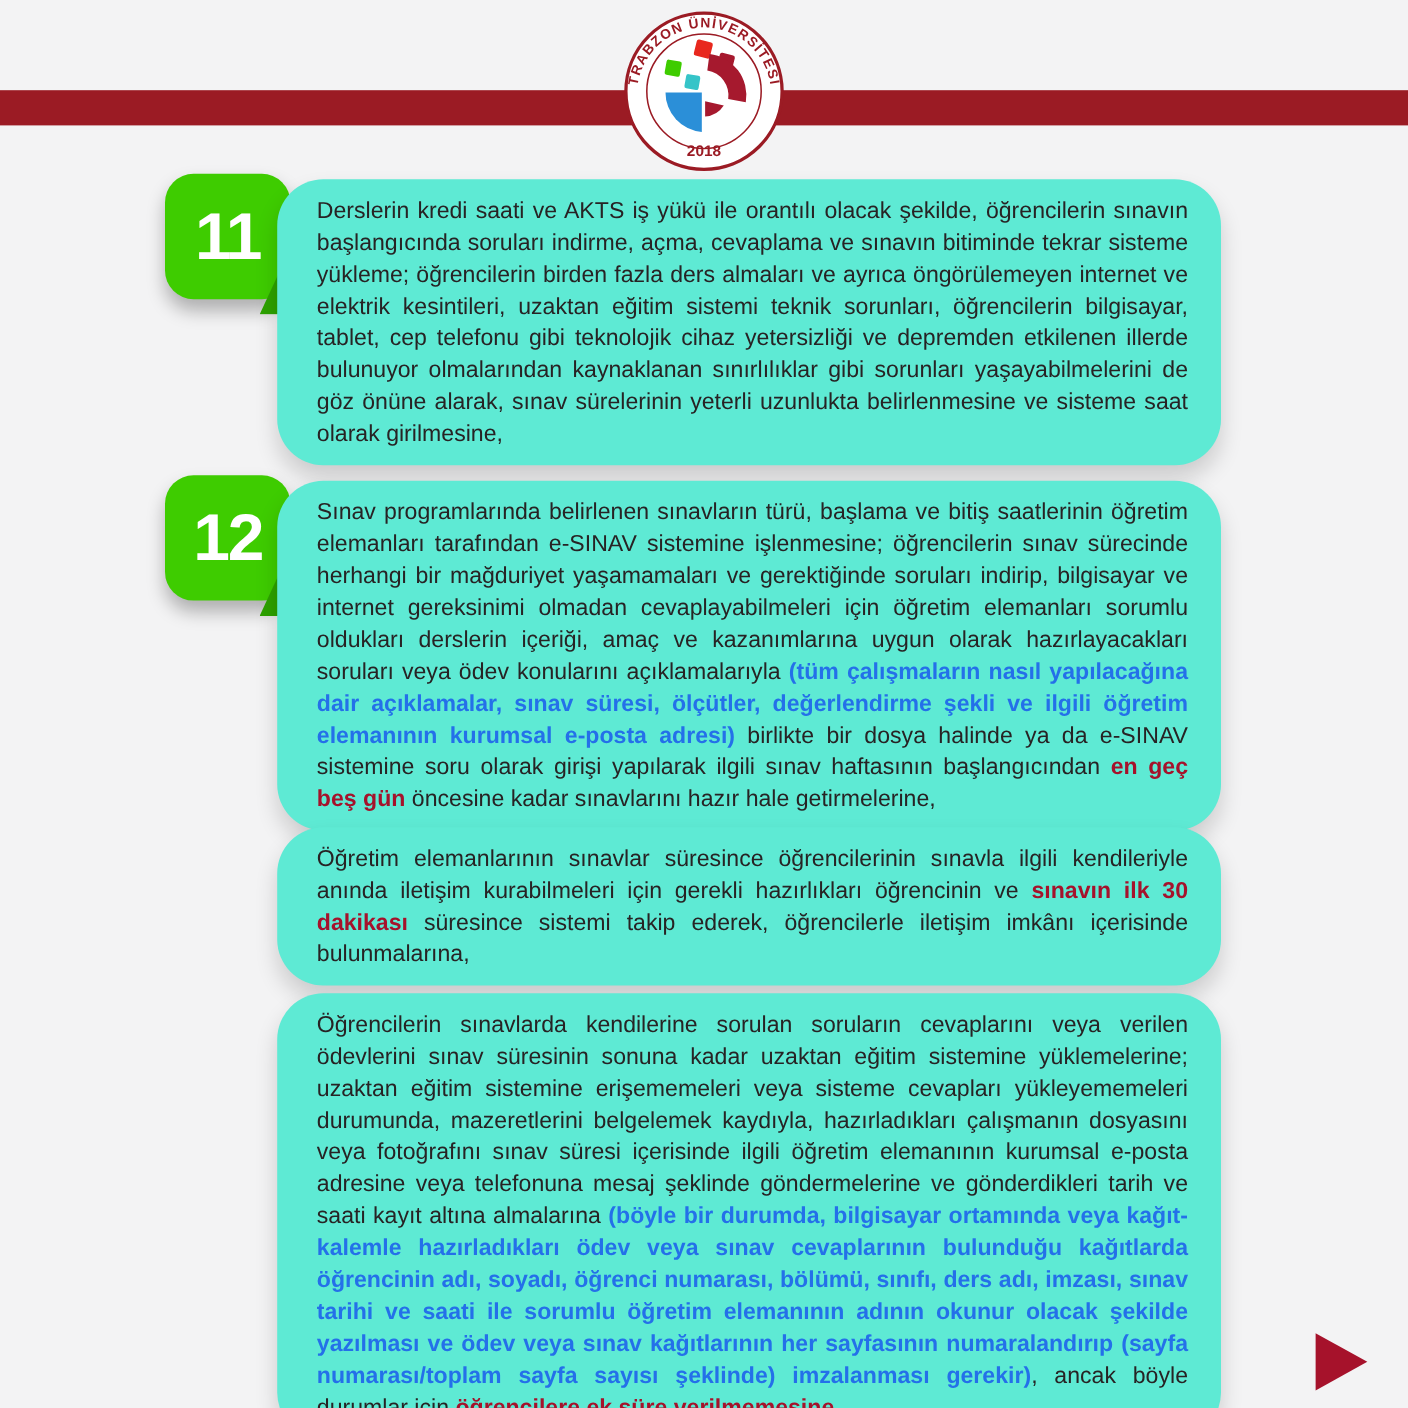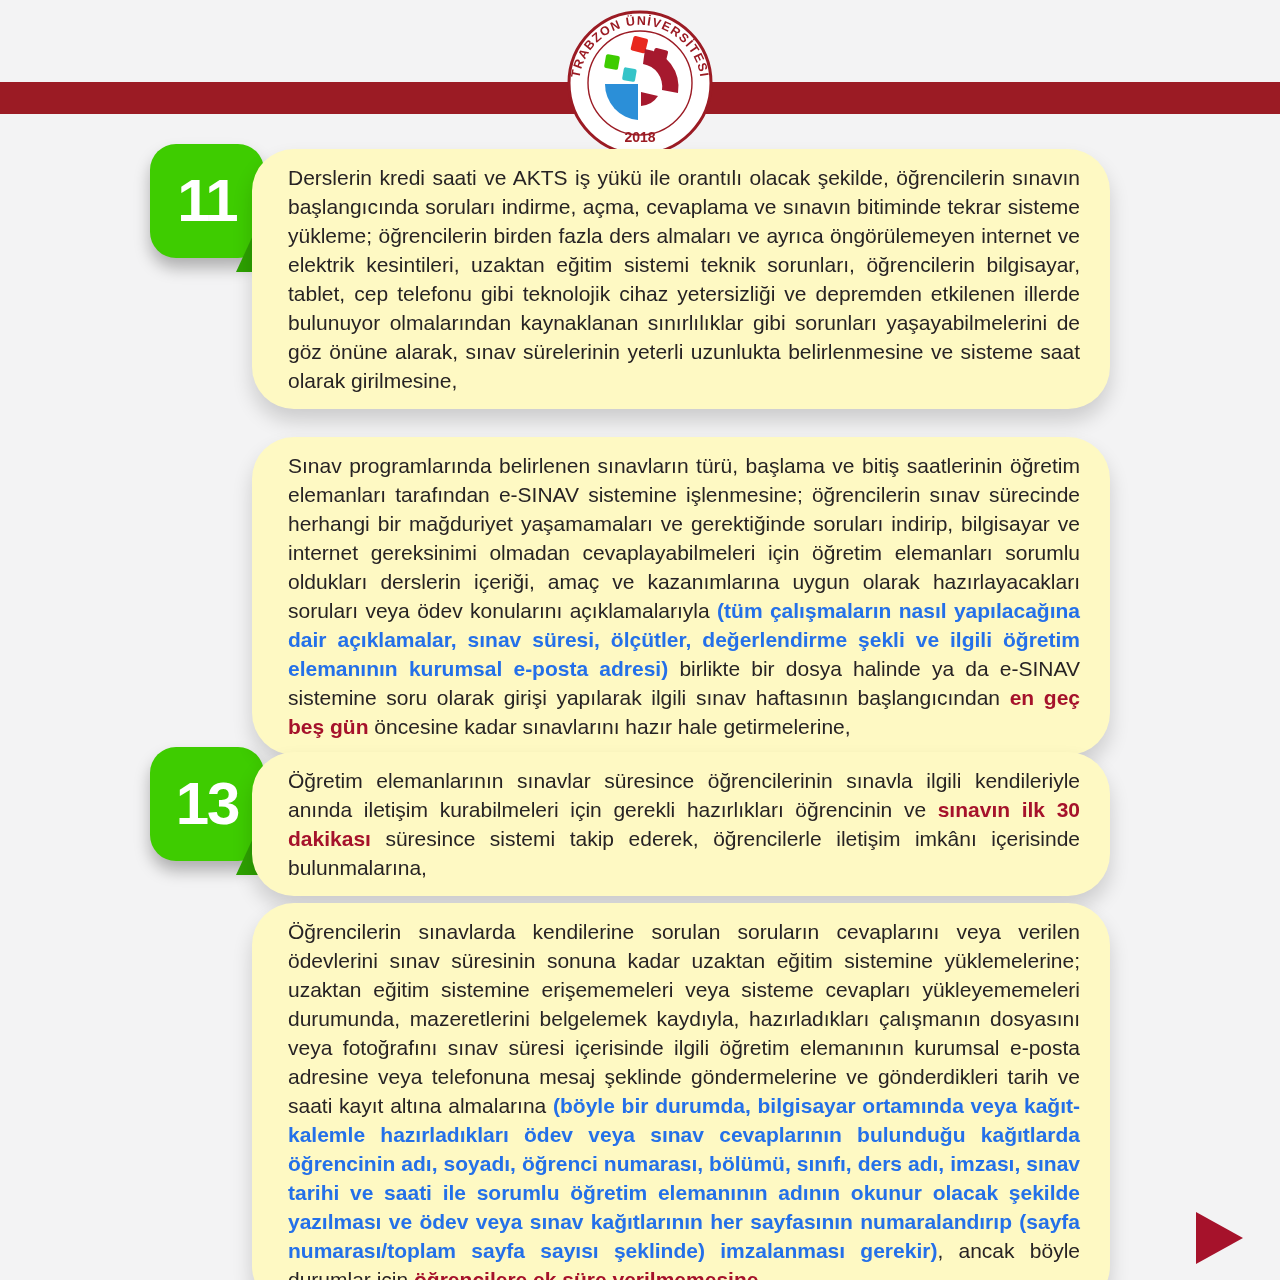--- a/index.html
+++ b/index.html
@@ -11,21 +11,21 @@
   
   .top-bar{
     position:absolute;left:0;top:82px;width:1280px;height:32px;
     background:#9b1b24;
   }
   .logo{
     position:absolute;left:565px;top:8px;width:150px;height:150px;
   }
   
   .item{position:absolute;left:150px;width:962px;}
-  .item-0{top:144px;}
+  .item-0{top:158px;}
   .item-1{top:432px;}
   .item-2{top:747px;}
   .item-3{top:898px;}
   .badge{
     position:absolute;left:0;top:0;width:114px;height:114px;
     background:#3ecc00;border-radius:26px;
     display:flex;align-items:center;justify-content:center;
     box-shadow:0 10px 16px rgba(0,0,0,.28);
     z-index:1;
   }
@@ -34,21 +34,21 @@
     background:#2da100;
     clip-path:polygon(0 100%,100% 6%,100% 100%,30% 100%);
     z-index:0;
   }
   .num{
     color:#ffffff;font-weight:bold;font-size:60px;line-height:1;
     letter-spacing:-2px;z-index:2;
   }
   .card{
     position:relative;margin-left:102px;margin-top:5px;width:858px;
-    background:#fef9c3;border-radius:42px;
+    background:#5eead4;border-radius:42px;
     box-shadow:0 12px 20px rgba(0,0,0,.16);
     box-sizing:border-box;
     padding:14px 30px 14px 36px;
     z-index:2;
   }
   .txt{
     margin:0;font-size:21px;line-height:29px;color:#272324;
     text-align:justify;
   }
   .seg-normal{color:#272324;font-weight:normal;}
@@ -94,30 +94,30 @@
     <div class="badge">
       <span class="badge-fold"></span>
       <span class="num">11</span>
     </div>
     <div class="card">
       <p class="txt"><span class="seg-normal">Derslerin kredi saati ve AKTS iş yükü ile orantılı olacak şekilde, öğrencilerin sınavın başlangıcında soruları indirme, açma, cevaplama ve sınavın bitiminde tekrar sisteme yükleme; öğrencilerin birden fazla ders almaları ve ayrıca öngörülemeyen internet ve elektrik kesintileri, uzaktan eğitim sistemi teknik sorunları, öğrencilerin bilgisayar, tablet, cep telefonu gibi teknolojik cihaz yetersizliği ve depremden etkilenen illerde bulunuyor olmalarından kaynaklanan sınırlılıklar gibi sorunları yaşayabilmelerini de göz önüne alarak, sınav sürelerinin yeterli uzunlukta belirlenmesine ve sisteme saat olarak girilmesine,</span></p>
     </div>
   </div>
 
   <div class="item item-1">
+    <div class="badge">
+      <span class="badge-fold"></span>
+      <span class="num">12</span>
+    </div>
     <div class="card">
       <p class="txt"><span class="seg-normal">Sınav programlarında belirlenen sınavların türü, başlama ve bitiş saatlerinin öğretim elemanları tarafından e-SINAV sistemine işlenmesine; öğrencilerin sınav sürecinde herhangi bir mağduriyet yaşamamaları ve gerektiğinde soruları indirip, bilgisayar ve internet gereksinimi olmadan cevaplayabilmeleri için öğretim elemanları sorumlu oldukları derslerin içeriği, amaç ve kazanımlarına uygun olarak hazırlayacakları soruları veya ödev konularını açıklamalarıyla </span><span class="seg-blue">(tüm çalışmaların nasıl yapılacağına dair açıklamalar, sınav süresi, ölçütler, değerlendirme şekli ve ilgili öğretim elemanının kurumsal e-posta adresi)</span><span class="seg-normal"> birlikte bir dosya halinde ya da e-SINAV sistemine soru olarak girişi yapılarak ilgili sınav haftasının başlangıcından </span><span class="seg-red">en geç beş gün</span><span class="seg-normal"> öncesine kadar sınavlarını hazır hale getirmelerine,</span></p>
     </div>
   </div>
 
   <div class="item item-2">
-    <div class="badge">
-      <span class="badge-fold"></span>
-      <span class="num">13</span>
-    </div>
     <div class="card">
       <p class="txt"><span class="seg-normal">Öğretim elemanlarının sınavlar süresince öğrencilerinin sınavla ilgili kendileriyle anında iletişim kurabilmeleri için gerekli hazırlıkları öğrencinin ve </span><span class="seg-red">sınavın ilk 30 dakikası</span><span class="seg-normal"> süresince sistemi takip ederek, öğrencilerle iletişim imkânı içerisinde bulunmalarına,</span></p>
     </div>
   </div>
 
   <div class="item item-3">
     <div class="card">
       <p class="txt"><span class="seg-normal">Öğrencilerin sınavlarda kendilerine sorulan soruların cevaplarını veya verilen ödevlerini sınav süresinin sonuna kadar uzaktan eğitim sistemine yüklemelerine; uzaktan eğitim sistemine erişememeleri veya sisteme cevapları yükleyememeleri durumunda, mazeretlerini belgelemek kaydıyla, hazırladıkları çalışmanın dosyasını veya fotoğrafını sınav süresi içerisinde ilgili öğretim elemanının kurumsal e-posta adresine veya telefonuna mesaj şeklinde göndermelerine ve gönderdikleri tarih ve saati kayıt altına almalarına </span><span class="seg-blue">(böyle bir durumda, bilgisayar ortamında veya kağıt-kalemle hazırladıkları ödev veya sınav cevaplarının bulunduğu kağıtlarda öğrencinin adı, soyadı, öğrenci numarası, bölümü, sınıfı, ders adı, imzası, sınav tarihi ve saati ile sorumlu öğretim elemanının adının okunur olacak şekilde yazılması ve ödev veya sınav kağıtlarının her sayfasının numaralandırıp (sayfa numarası/toplam sayfa sayısı şeklinde) imzalanması gerekir)</span><span class="seg-normal">, ancak böyle durumlar için </span><span class="seg-red">öğrencilere ek süre verilmemesine,</span></p>
     </div>
   </div>

